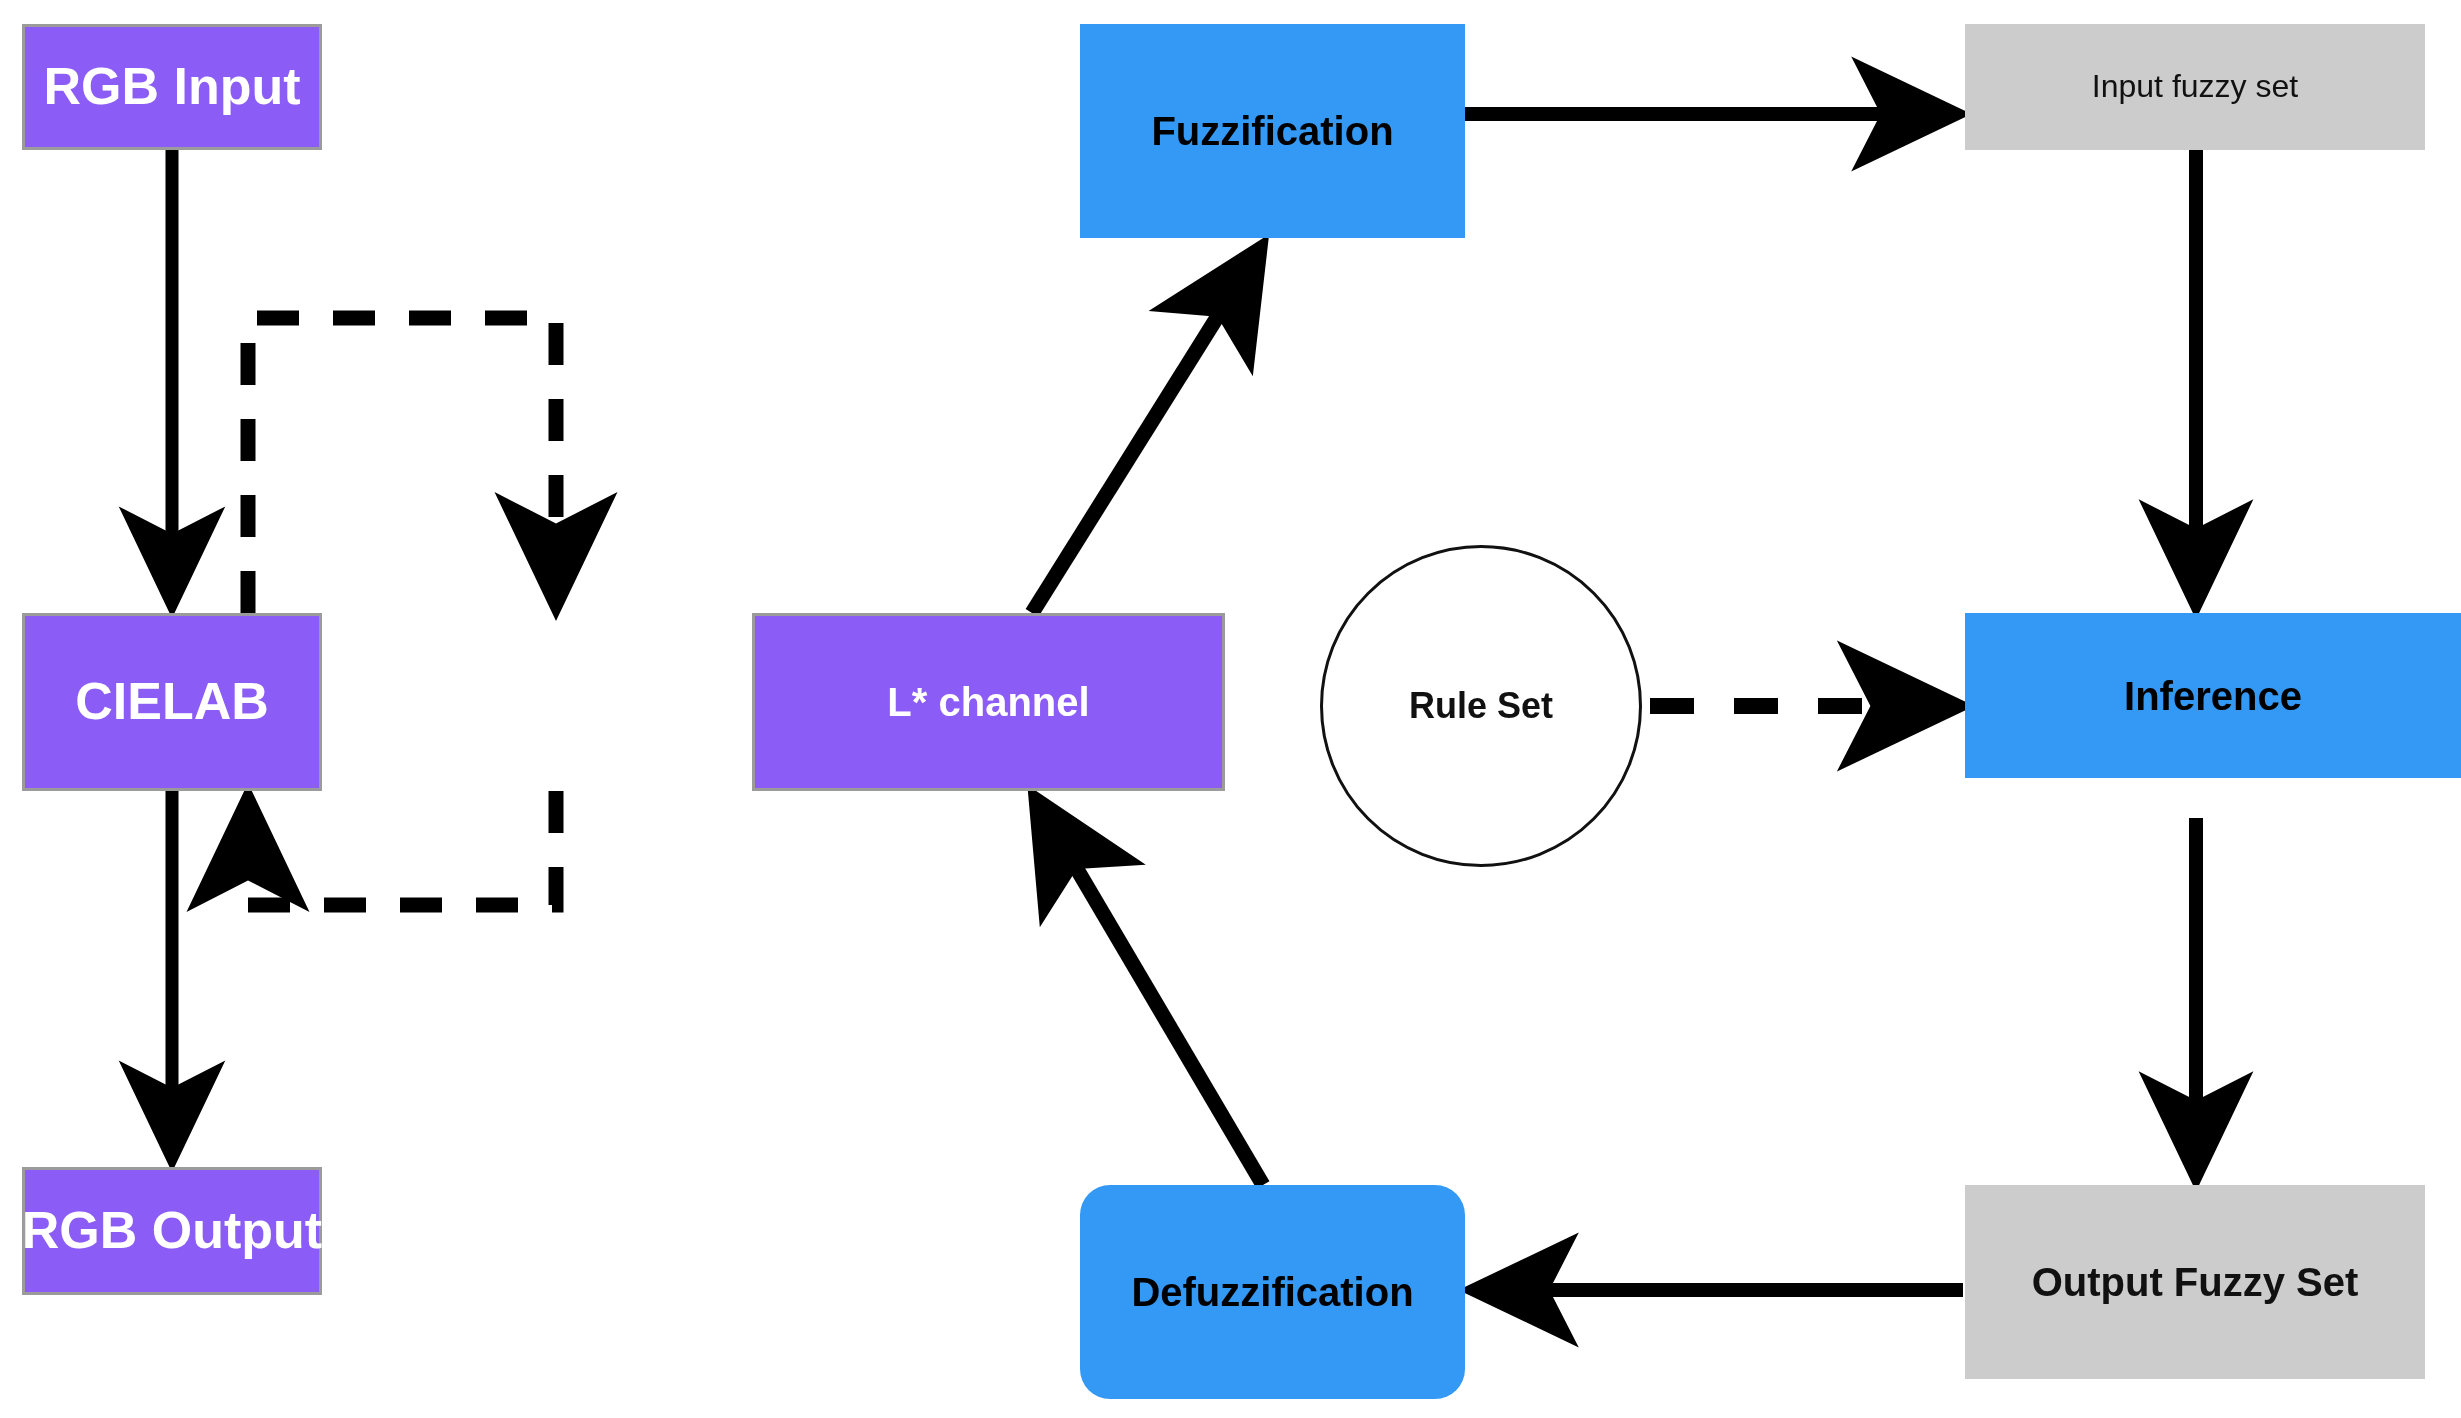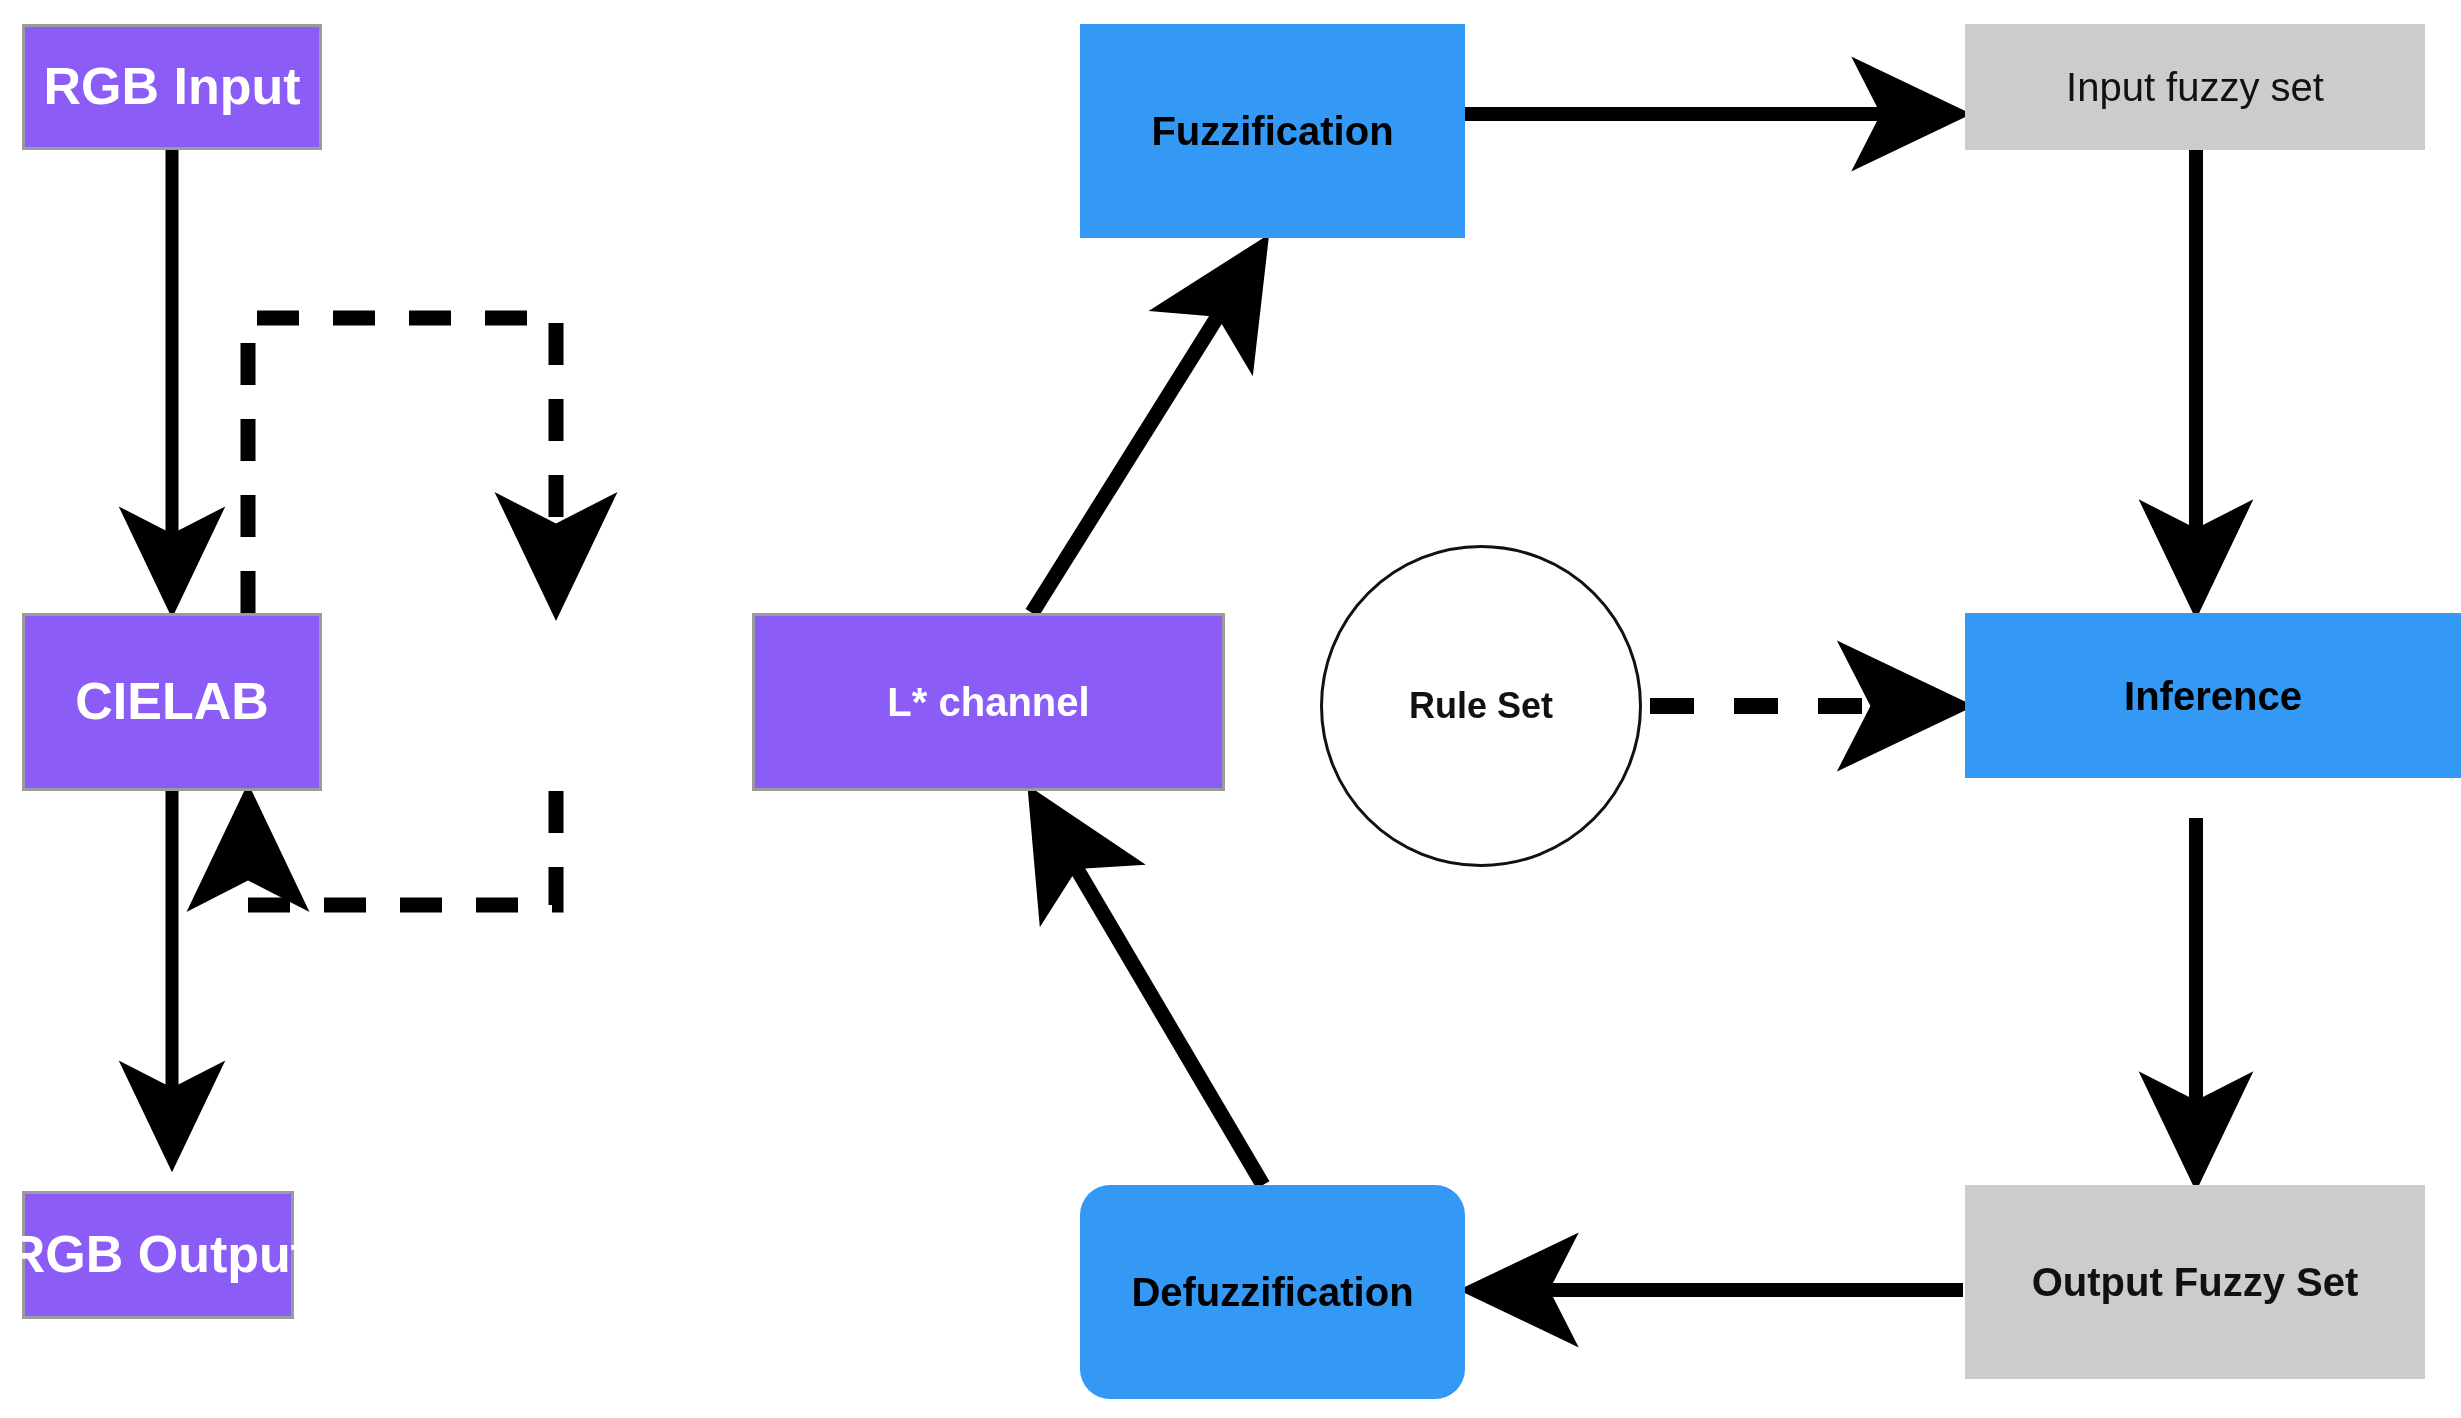--- a/index.html
+++ b/index.html
@@ -121,21 +121,21 @@
   </svg>
 
   <div class="node node-dark" style="left:22px; top:24px; width:300px; height:126px; font-size:52px;">
     <span class="lbl">RGB Input</span>
   </div>
 
   <div class="node node-dark" style="left:22px; top:613px; width:300px; height:178px; font-size:52px;">
     <span class="lbl">CIELAB</span>
   </div>
 
-  <div class="node node-dark" style="left:22px; top:1167px; width:272px; height:128px; font-size:52px;margin-top:24px;">
+  <div class="node node-dark" style="left:22px; top:1167px; width:300px; height:128px; font-size:52px;">
     <span class="lbl">RGB Output</span>
   </div>
 
   <div class="node node-dark" style="left:752px; top:613px; width:473px; height:178px; font-size:40px;">
     <span class="lbl">L* channel</span>
   </div>
 
   <div class="node node-blue" style="left:1080px; top:24px; width:385px; height:214px; font-size:40px;">
     <span class="lbl">Fuzzification</span>
   </div>
@@ -145,21 +145,21 @@
   </div>
 
   <div class="node node-circle" style="left:1320px; top:545px; width:322px; height:322px; font-size:36px;">
     <span class="lbl">Rule Set</span>
   </div>
 
   <div class="node node-blue" style="left:1965px; top:613px; width:496px; height:165px; font-size:40px;text-align:center;">
     <span class="lbl">Inference</span>
   </div>
 
-  <div class="node node-gray" style="left:1965px; top:24px; width:460px; height:126px; font-size:40px; font-weight:normal;">
+  <div class="node node-gray" style="left:1965px; top:24px; width:460px; height:126px; font-size:32px; font-weight:normal;">
     <span class="lbl">Input fuzzy set</span>
   </div>
 
   <div class="node node-gray" style="left:1965px; top:1185px; width:460px; height:194px; font-size:40px; font-weight:bold;">
     <span class="lbl">Output Fuzzy Set</span>
   </div>
 
 </div>
 
 </body></html>

